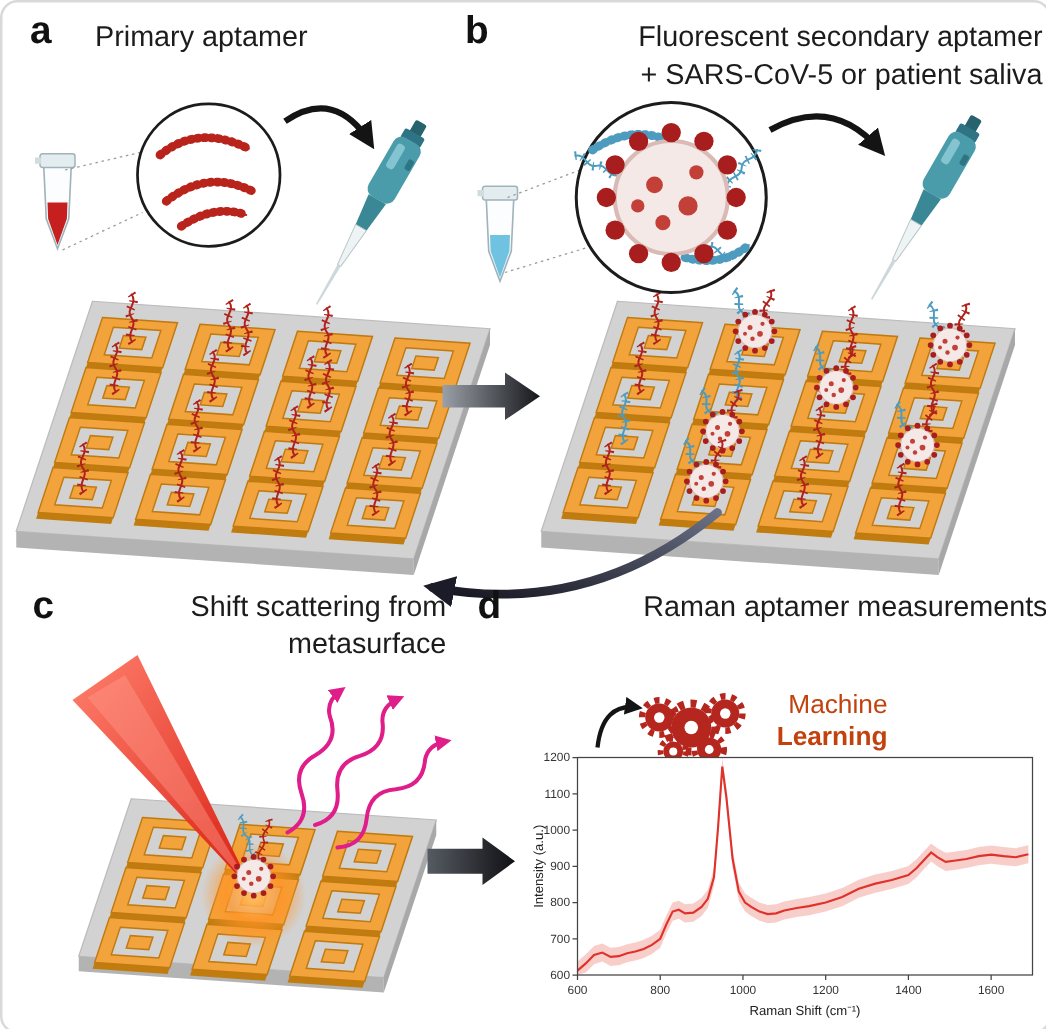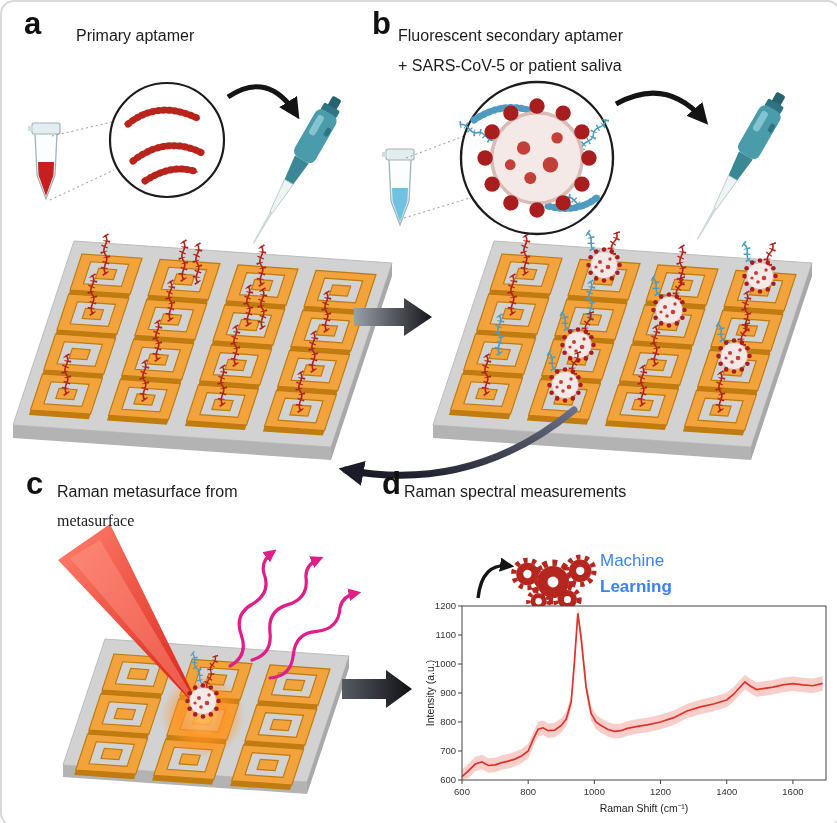--- a/index.html
+++ b/index.html
@@ -3,23 +3,23 @@
 <meta charset="utf-8">
 <style>
   html,body{margin:0;padding:0;background:#ffffff;}
   .fig{
     position:relative;width:837px;height:823px;background:#ffffff;
     border:2px solid #d9d9d9;border-radius:14px;overflow:hidden;
     font-family:"Liberation Sans", sans-serif;
   }
   .layer{position:absolute;left:0;top:0;}
   .plabel{position:absolute;font-size:31px;font-weight:700;color:#111;line-height:1;}
-  .ptitle{position:absolute;font-size:16px;color:#1c1c1c;line-height:1.25;white-space:nowrap;margin-top:11px;}
-  .center{text-align:left;white-space:normal;}
-  .mltext{position:absolute;font-size:17px;color:#3b82f6;text-align:left;width:110px;line-height:1.2;}
+  .ptitle{position:absolute;font-size:23px;color:#1c1c1c;line-height:1.25;white-space:nowrap;}
+  .center{text-align:right;white-space:normal;}
+  .mltext{position:absolute;font-size:21px;color:#c2410c;text-align:right;width:110px;line-height:1.2;}
   svg text{font-family:"Liberation Sans", sans-serif;}
 </style>
 </head>
 <body>
 
 <div class="fig">
 
   <svg class="layer" width="837" height="823" viewBox="0 0 837 823">
     <defs>
       <marker id="mk-black" viewBox="0 0 10 10" refX="7" refY="5" markerWidth="4.2" markerHeight="4.2" orient="auto">
@@ -300,25 +300,25 @@
   </svg>
 
   <div class="plabel" style="left:22px;top:6px;">a</div>
   <div class="ptitle" style="left:74px;top:13px;">Primary aptamer</div>
 
   <div class="plabel" style="left:370px;top:6px;">b</div>
   <div class="ptitle center" style="left:396px;top:13px;width:436px;">Fluorescent secondary aptamer</div>
   <div class="ptitle center" style="left:396px;top:43px;width:436px;">+ SARS-CoV-5 or patient saliva</div>
 
   <div class="plabel" style="left:24px;top:466px;">c</div>
-  <div class="ptitle center" style="left:55px;top:469px;width:300px;">Raman metasurface from</div>
-  <div class="ptitle center" style="left:55px;top:498px;width:300px;font-family:Liberation Serif, serif;">metasurface</div>
+  <div class="ptitle center" style="left:55px;top:469px;width:300px;">Shift scattering from</div>
+  <div class="ptitle center" style="left:55px;top:498px;width:300px;">metasurface</div>
 
   <div class="plabel" style="left:380px;top:466px;">d</div>
-  <div class="ptitle center" style="left:402px;top:469px;width:434px;">Raman spectral measurements</div>
+  <div class="ptitle center" style="left:402px;top:469px;width:434px;">Raman aptamer measurements</div>
 
   <div class="mltext" style="left:598px;top:549px;">Machine</div>
   <div class="mltext" style="left:598px;top:575px;font-weight:bold;">Learning</div>
 
   <svg class="layer" style="left:420px;top:596px;" width="412" height="218" viewBox="0 0 412 218">
       <rect x="40" y="8" width="364" height="174" fill="#ffffff"></rect>
       <polygon points="40,171.27 46.61818181818182,165.47 53.236363636363635,158.8 59.85454545454545,156.77 66.47272727272727,160.25 73.0909090909091,159.67000000000002 79.7090909090909,157.35 86.32727272727271,155.9 92.94545454545454,153.87 99.56363636363636,150.68 106.18181818181819,145.75 111.14545454545456,134.15 116.10909090909091,124 121.07272727272726,122.55 126.03636363636363,125.44999999999999 132.65454545454543,124.87 139.27272727272725,120.23 144.23636363636365,113.85 149.2,96.45 152.5090909090909,55.85000000000001 155.8181818181818,8 159.12727272727273,32.650000000000006 164.09090909090907,81.95 169.05454545454546,108.05 174.0181818181818,116.75 178.9818181818182,120.23 185.6,124 192.21818181818182,126.03 198.83636363636361,125.44999999999999 205.45454545454544,123.13 215.38181818181818,121.1 225.30909090909088,119.65 238.54545454545453,116.75 251.78181818181818,112.39999999999999 265.0181818181818,105.72999999999999 278.25454545454545,101.67 291.4909090909091,98.77 304.72727272727275,94.71 311.3454545454546,89.2 317.9636363636364,81.95 322.92727272727274,76.73 327.8909090909091,80.5 334.5090909090909,84.27000000000001 341.1272727272727,83.4 351.05454545454546,81.95 360.9818181818182,79.63 370.9090909090909,78.47 380.83636363636367,79.63 390.76363636363635,80.5 400.6909090909091,78.17999999999999 400.6909090909091,92.68 390.76363636363635,95 380.83636363636367,94.13 370.9090909090909,92.97 360.9818181818182,94.13 351.05454545454546,96.45 341.1272727272727,97.9 334.5090909090909,98.77 327.8909090909091,95 322.92727272727274,91.23 317.9636363636364,96.45 311.3454545454546,103.7 304.72727272727275,109.21 291.4909090909091,113.27 278.25454545454545,116.17 265.0181818181818,120.23 251.78181818181818,126.9 238.54545454545453,131.25 225.30909090909088,134.15 215.38181818181818,135.6 205.45454545454544,137.63 198.83636363636361,139.95 192.21818181818182,140.53 185.6,138.5 178.9818181818182,134.73 174.0181818181818,131.25 169.05454545454546,122.55 164.09090909090907,96.45 159.12727272727273,47.150000000000006 155.8181818181818,22.5 152.5090909090909,70.35 149.2,110.95 144.23636363636365,128.35 139.27272727272725,134.73 132.65454545454543,139.37 126.03636363636363,139.95 121.07272727272726,137.05 116.10909090909091,138.5 111.14545454545456,148.65 106.18181818181819,160.25 99.56363636363636,165.18 92.94545454545454,168.37 86.32727272727271,170.4 79.7090909090909,171.85 73.0909090909091,174.17 66.47272727272727,174.75 59.85454545454545,171.27 53.236363636363635,173.3 46.61818181818182,179.97 40,182" fill="#f5b9b4" opacity="0.7"></polygon>
       <polyline points="40,178.52 46.61818181818182,172.72 53.236363636363635,166.05 59.85454545454545,164.02 66.47272727272727,167.5 73.0909090909091,166.92 79.7090909090909,164.6 86.32727272727271,163.15 92.94545454545454,161.12 99.56363636363636,157.93 106.18181818181819,153 111.14545454545456,141.4 116.10909090909091,131.25 121.07272727272726,129.8 126.03636363636363,132.7 132.65454545454543,132.12 139.27272727272725,127.47999999999999 144.23636363636365,121.1 149.2,103.7 152.5090909090909,63.099999999999994 155.8181818181818,15.25 159.12727272727273,39.900000000000006 164.09090909090907,89.2 169.05454545454546,115.3 174.0181818181818,124 178.9818181818182,127.47999999999999 185.6,131.25 192.21818181818182,133.28 198.83636363636361,132.7 205.45454545454544,130.38 215.38181818181818,128.35 225.30909090909088,126.9 238.54545454545453,124 251.78181818181818,119.65 265.0181818181818,112.98 278.25454545454545,108.92 291.4909090909091,106.02000000000001 304.72727272727275,101.96 311.3454545454546,96.45 317.9636363636364,89.2 322.92727272727274,83.97999999999999 327.8909090909091,87.75 334.5090909090909,91.52 341.1272727272727,90.64999999999999 351.05454545454546,89.2 360.9818181818182,86.88000000000001 370.9090909090909,85.72 380.83636363636367,86.88000000000001 390.76363636363635,87.75 400.6909090909091,85.42999999999999" fill="none" stroke="#e0312b" stroke-width="1.7"></polyline>
       <rect x="40" y="8" width="364" height="174" fill="none" stroke="#444" stroke-width="1"></rect>
       <line x1="40" y1="182" x2="40" y2="186" stroke="#444" stroke-width="1"></line>

